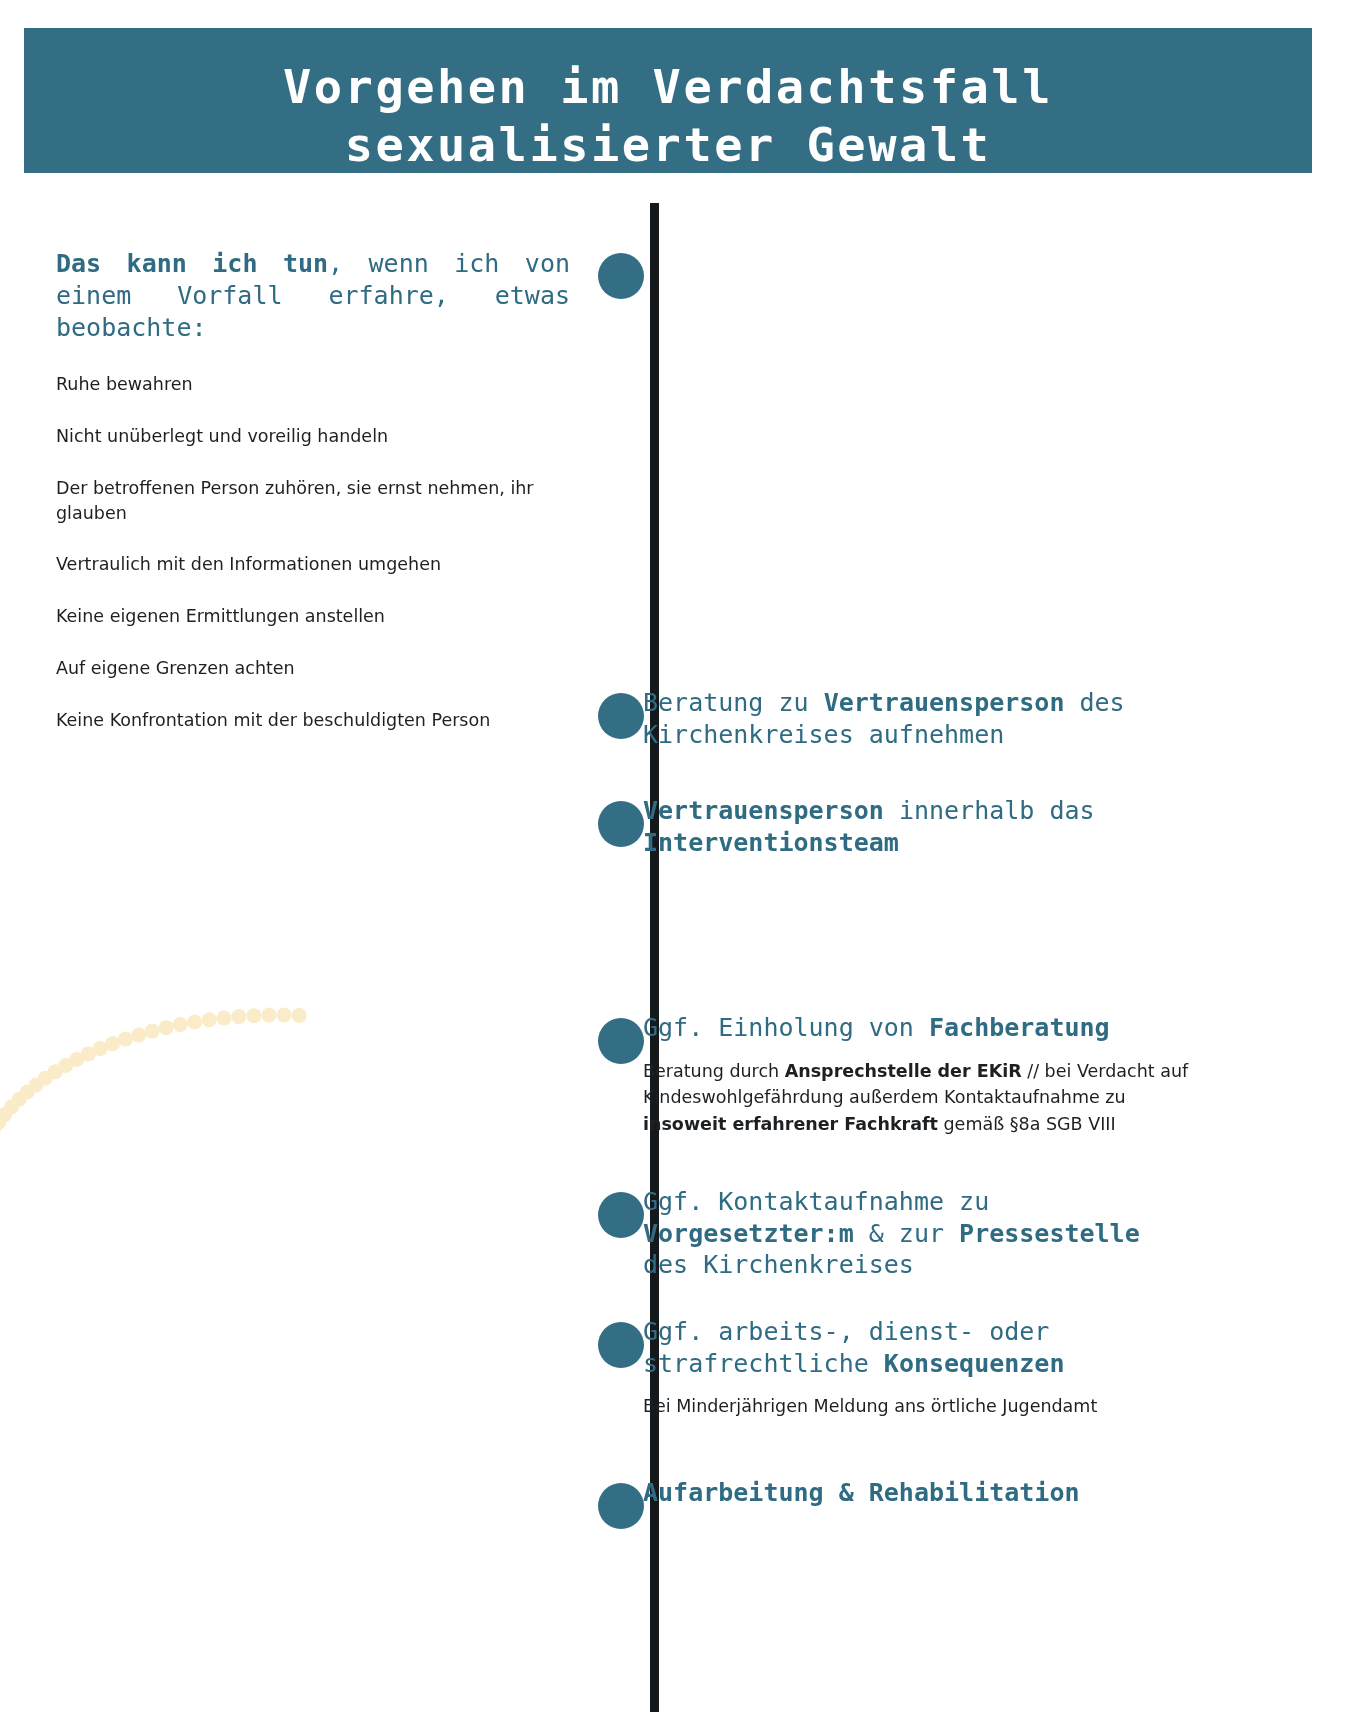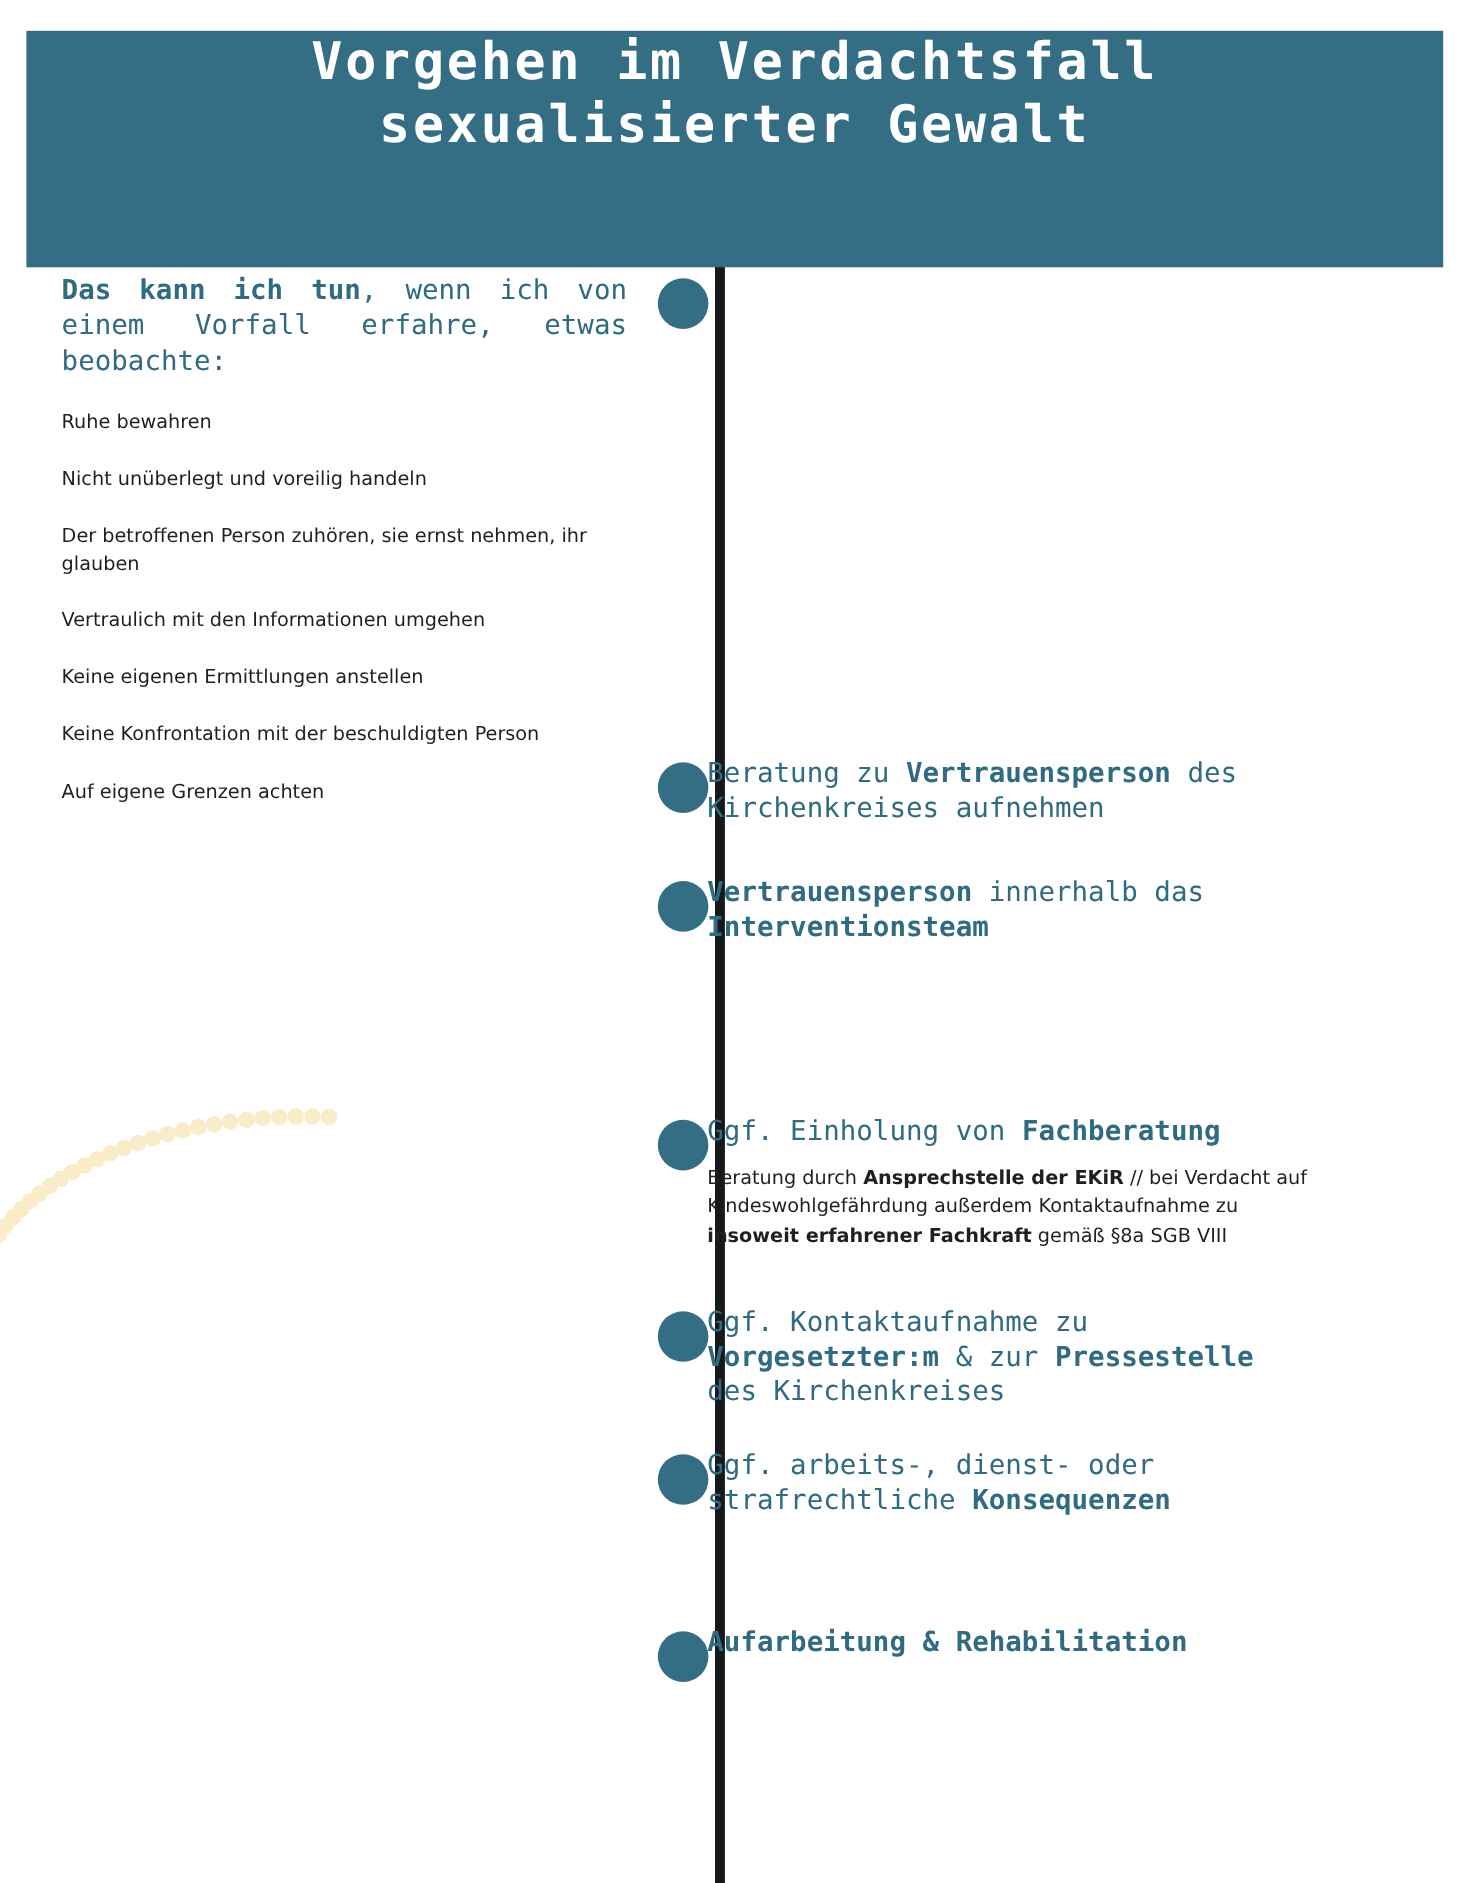--- a/index.html
+++ b/index.html
@@ -25,24 +25,24 @@
     pointer-events: none;
     z-index: 0;
   }
 
   
   .header-bar {
     position: absolute;
     left: 24px;
     top: 28px;
     width: 1288px;
-    height: 215px;
+    height: 145px;
     background: #336e84;
     display: flex;
-    align-items: flex-start;
+    align-items: flex-end;
     justify-content: center;
     z-index: 3;
   }
   .header-title {
     color: #ffffff;
     font-family: "DejaVu Sans Mono", monospace;
     font-size: 47px;
     font-weight: bold;
     line-height: 1.22;
     text-align: center;
@@ -194,22 +194,22 @@
 <div class="left-col">
   <p class="left-heading">
     <b>Das kann ich tun</b><span>, wenn ich von einem Vorfall erfahre, etwas beobachte:</span>
   </p>
   <ul class="left-list" id="left-list">
       <li>Ruhe bewahren</li>
       <li>Nicht unüberlegt und voreilig handeln</li>
       <li>Der betroffenen Person zuhören, sie ernst nehmen, ihr glauben</li>
       <li>Vertraulich mit den Informationen umgehen</li>
       <li>Keine eigenen Ermittlungen anstellen</li>
+      <li>Auf eigene Grenzen achten</li>
       <li>Keine Konfrontation mit der beschuldigten Person</li>
-      <li>Auf eigene Grenzen achten</li>
     </ul>
 </div>
 
 <div class="timeline" id="timeline">
     <div class="tl-item" style="top: 50px;">
       <div class="tl-dot"></div>
     </div>
     <div class="tl-item" style="top: 490px;">
       <div class="tl-dot"></div>
       <div class="tl-body">
@@ -232,20 +232,21 @@
     <div class="tl-item" style="top: 989px;">
       <div class="tl-dot"></div>
       <div class="tl-body">
         <p class="tl-title"><span>Ggf. Kontaktaufnahme zu </span><b>Vorgesetzter:m</b><span> &amp; zur </span><b>Pressestelle</b><span> des Kirchenkreises</span></p>
       </div>
     </div>
     <div class="tl-item" style="top: 1119px;">
       <div class="tl-dot"></div>
       <div class="tl-body">
         <p class="tl-title"><span>Ggf. arbeits-, dienst- oder strafrechtliche </span><b>Konsequenzen</b></p>
+        <p class="tl-desc"><span>Bei Minderjährigen Meldung ans örtliche Jugendamt</span></p>
       </div>
     </div>
     <div class="tl-item" style="top: 1280px;">
       <div class="tl-dot"></div>
       <div class="tl-body">
         <p class="tl-title"><b>Aufarbeitung &amp; Rehabilitation</b></p>
       </div>
     </div>
   </div>
 

